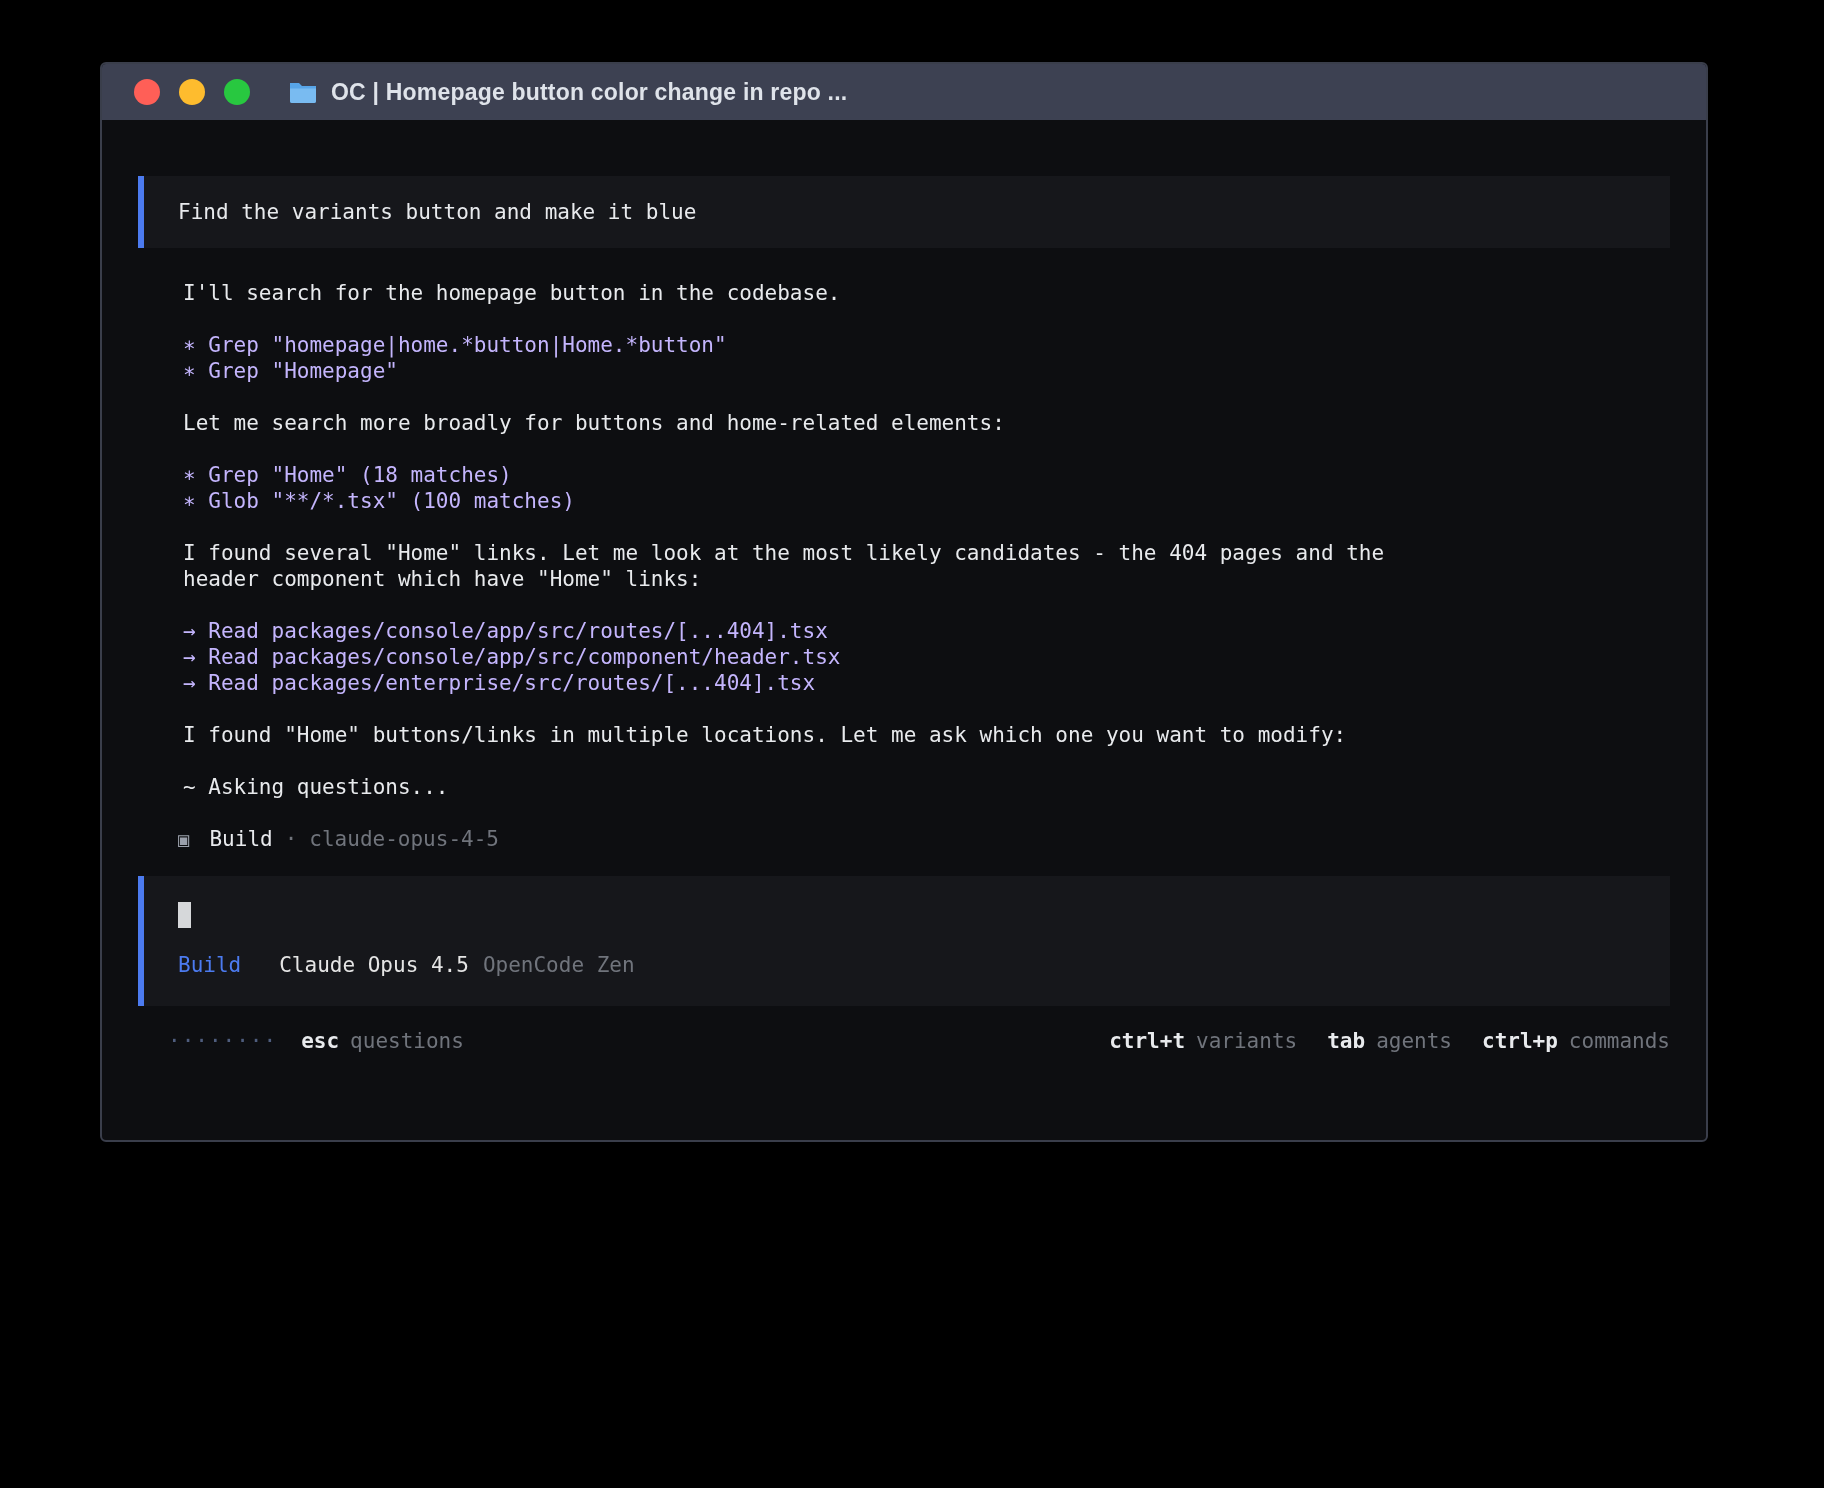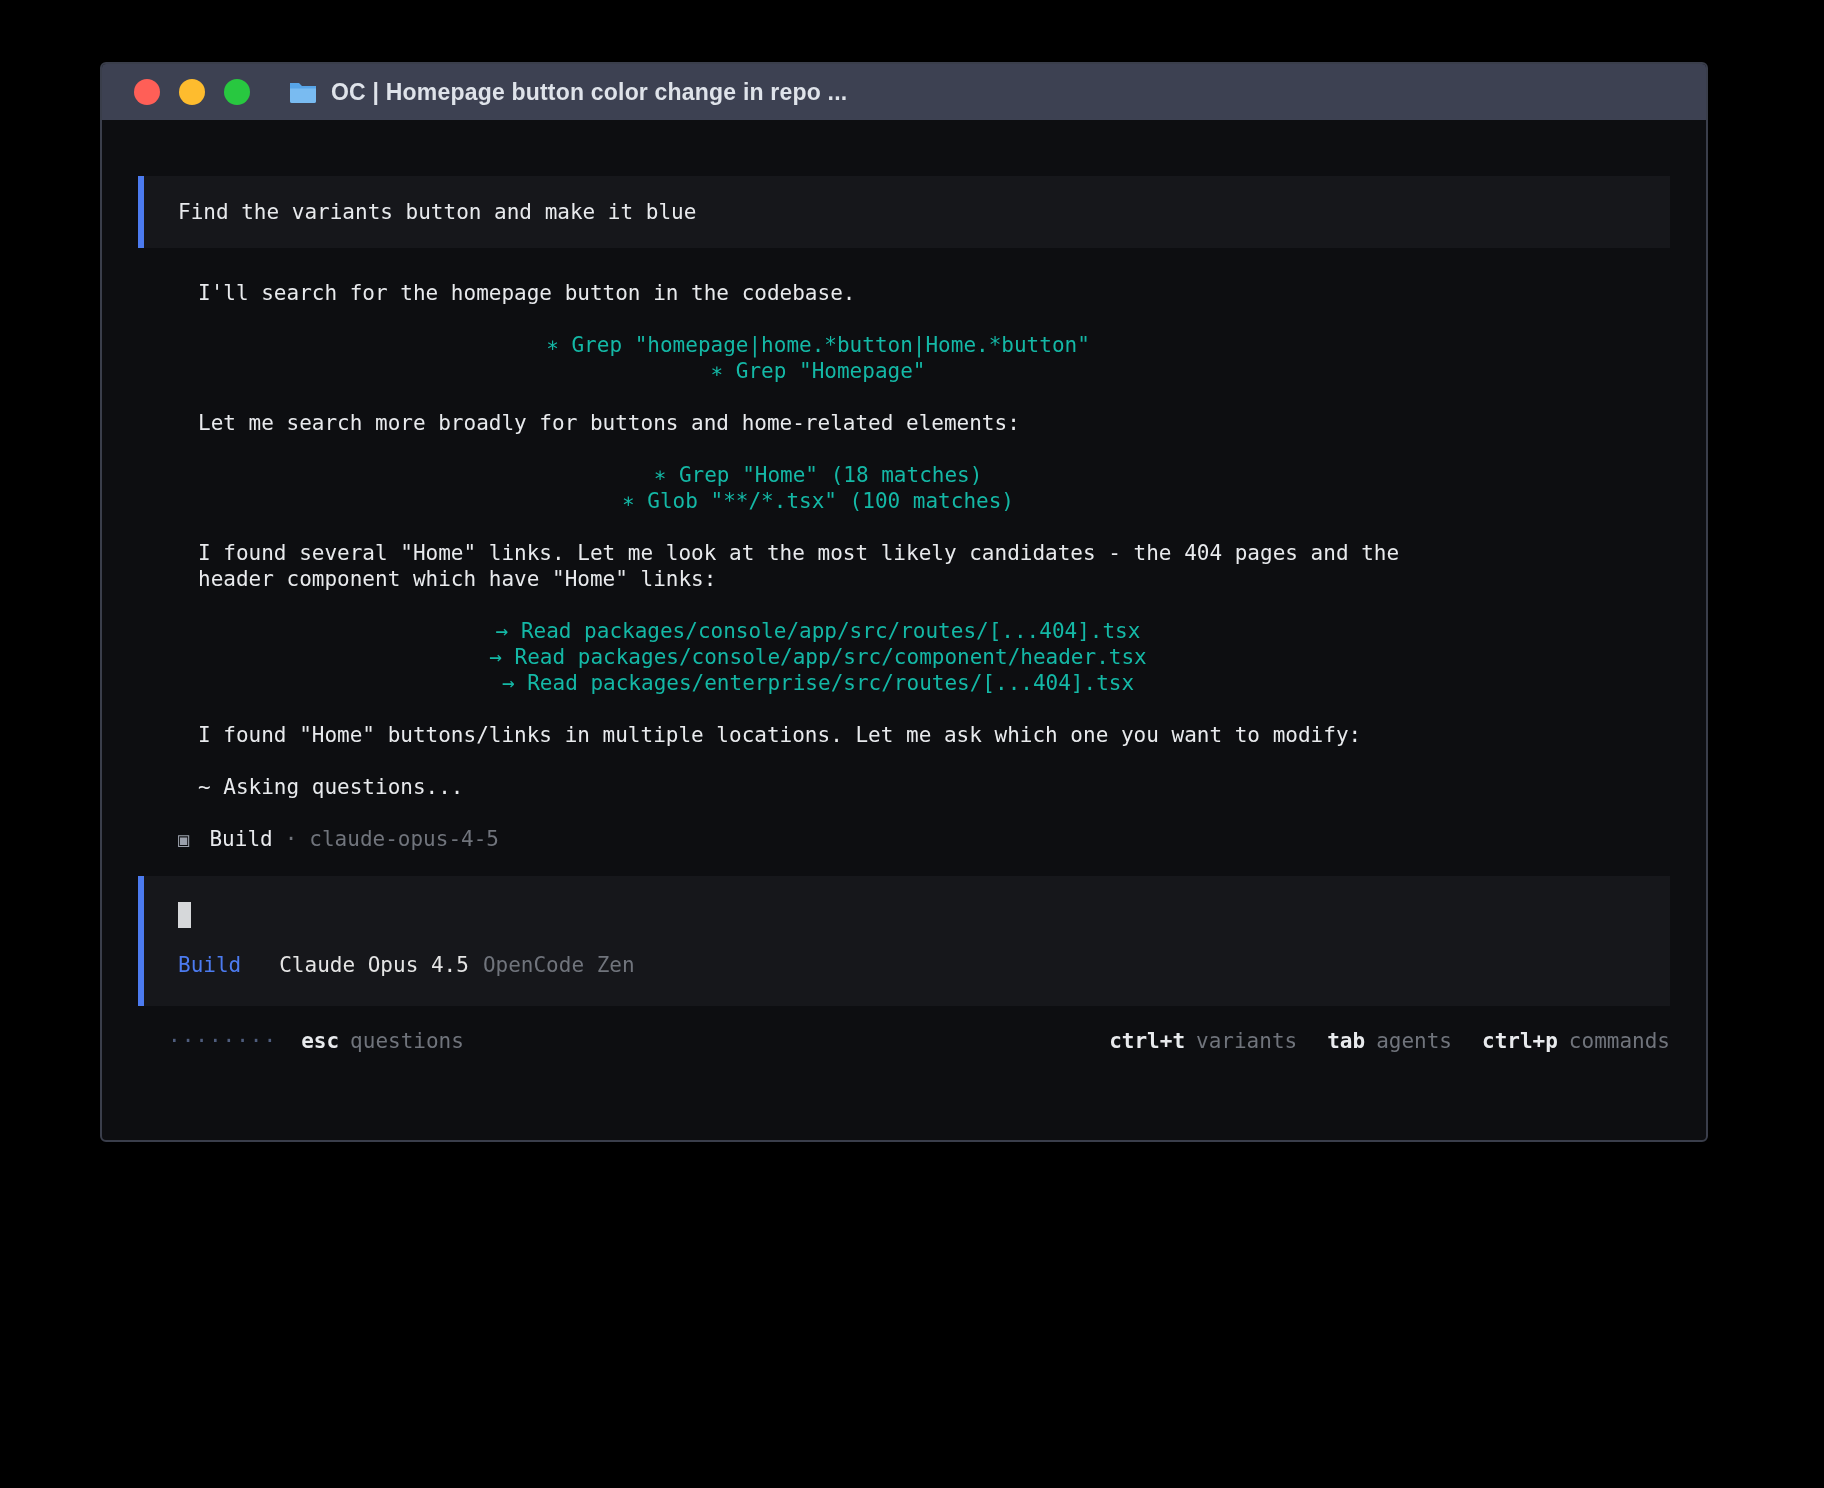--- a/index.html
+++ b/index.html
@@ -19,24 +19,24 @@
   .titlewrap { display:flex; align-items:center; gap:13px; margin-left:38px; }
   .window-title { font-family:"Liberation Sans", sans-serif; font-weight:700;
                   font-size:23px; color:#dfe3ea; letter-spacing:0.2px; white-space:nowrap; }
   .content { padding:28px 36px 0; font-size:21px; line-height:26px; color:#e8eaed; }
   .block { background:#16171b; border-left:6px solid #4c7bf0; }
   .header-block { border-left-color:#474c58; padding:24px 34px; display:flex;
                   justify-content:space-between; align-items:center; }
   .header-title { font-weight:700; white-space:nowrap; }
   .header-stats { color:#70747c; display:flex; gap:26px; white-space:nowrap; }
   .user-block { margin-top:28px; padding:23px 34px; }
-  .transcript { margin:32px 0 0 60px; max-width:1240px; }
+  .transcript { margin:32px 0 0 45px; max-width:1240px; }
   .group { margin-bottom:26px; }
   .line { white-space:pre-wrap; }
-  .dim { color:#14b8a6;text-align:center; }
+  .dim { color:#c4b5fd; }
   .agent-row { margin:0 0 24px 40px; display:flex; align-items:center; white-space:pre; }
   .agent-icon { color:#9aa0ab; font-size:19px; margin-right:20px; }
   .agent-name { color:#e8eaed; margin-right:12px; }
   .agent-sep { color:#70747c; margin-right:12px; }
   .agent-model { color:#70747c; }
   .input-block { padding:26px 34px 28px; }
   .cursor { width:13px; height:26px; background:#d6d8da; }
   .input-meta { margin-top:24px; display:flex; align-items:center; white-space:pre; }
   .mode-label { color:#4c7bf0; margin-right:38px; }
   .model-label { color:#e5e5e5; margin-right:14px; }

